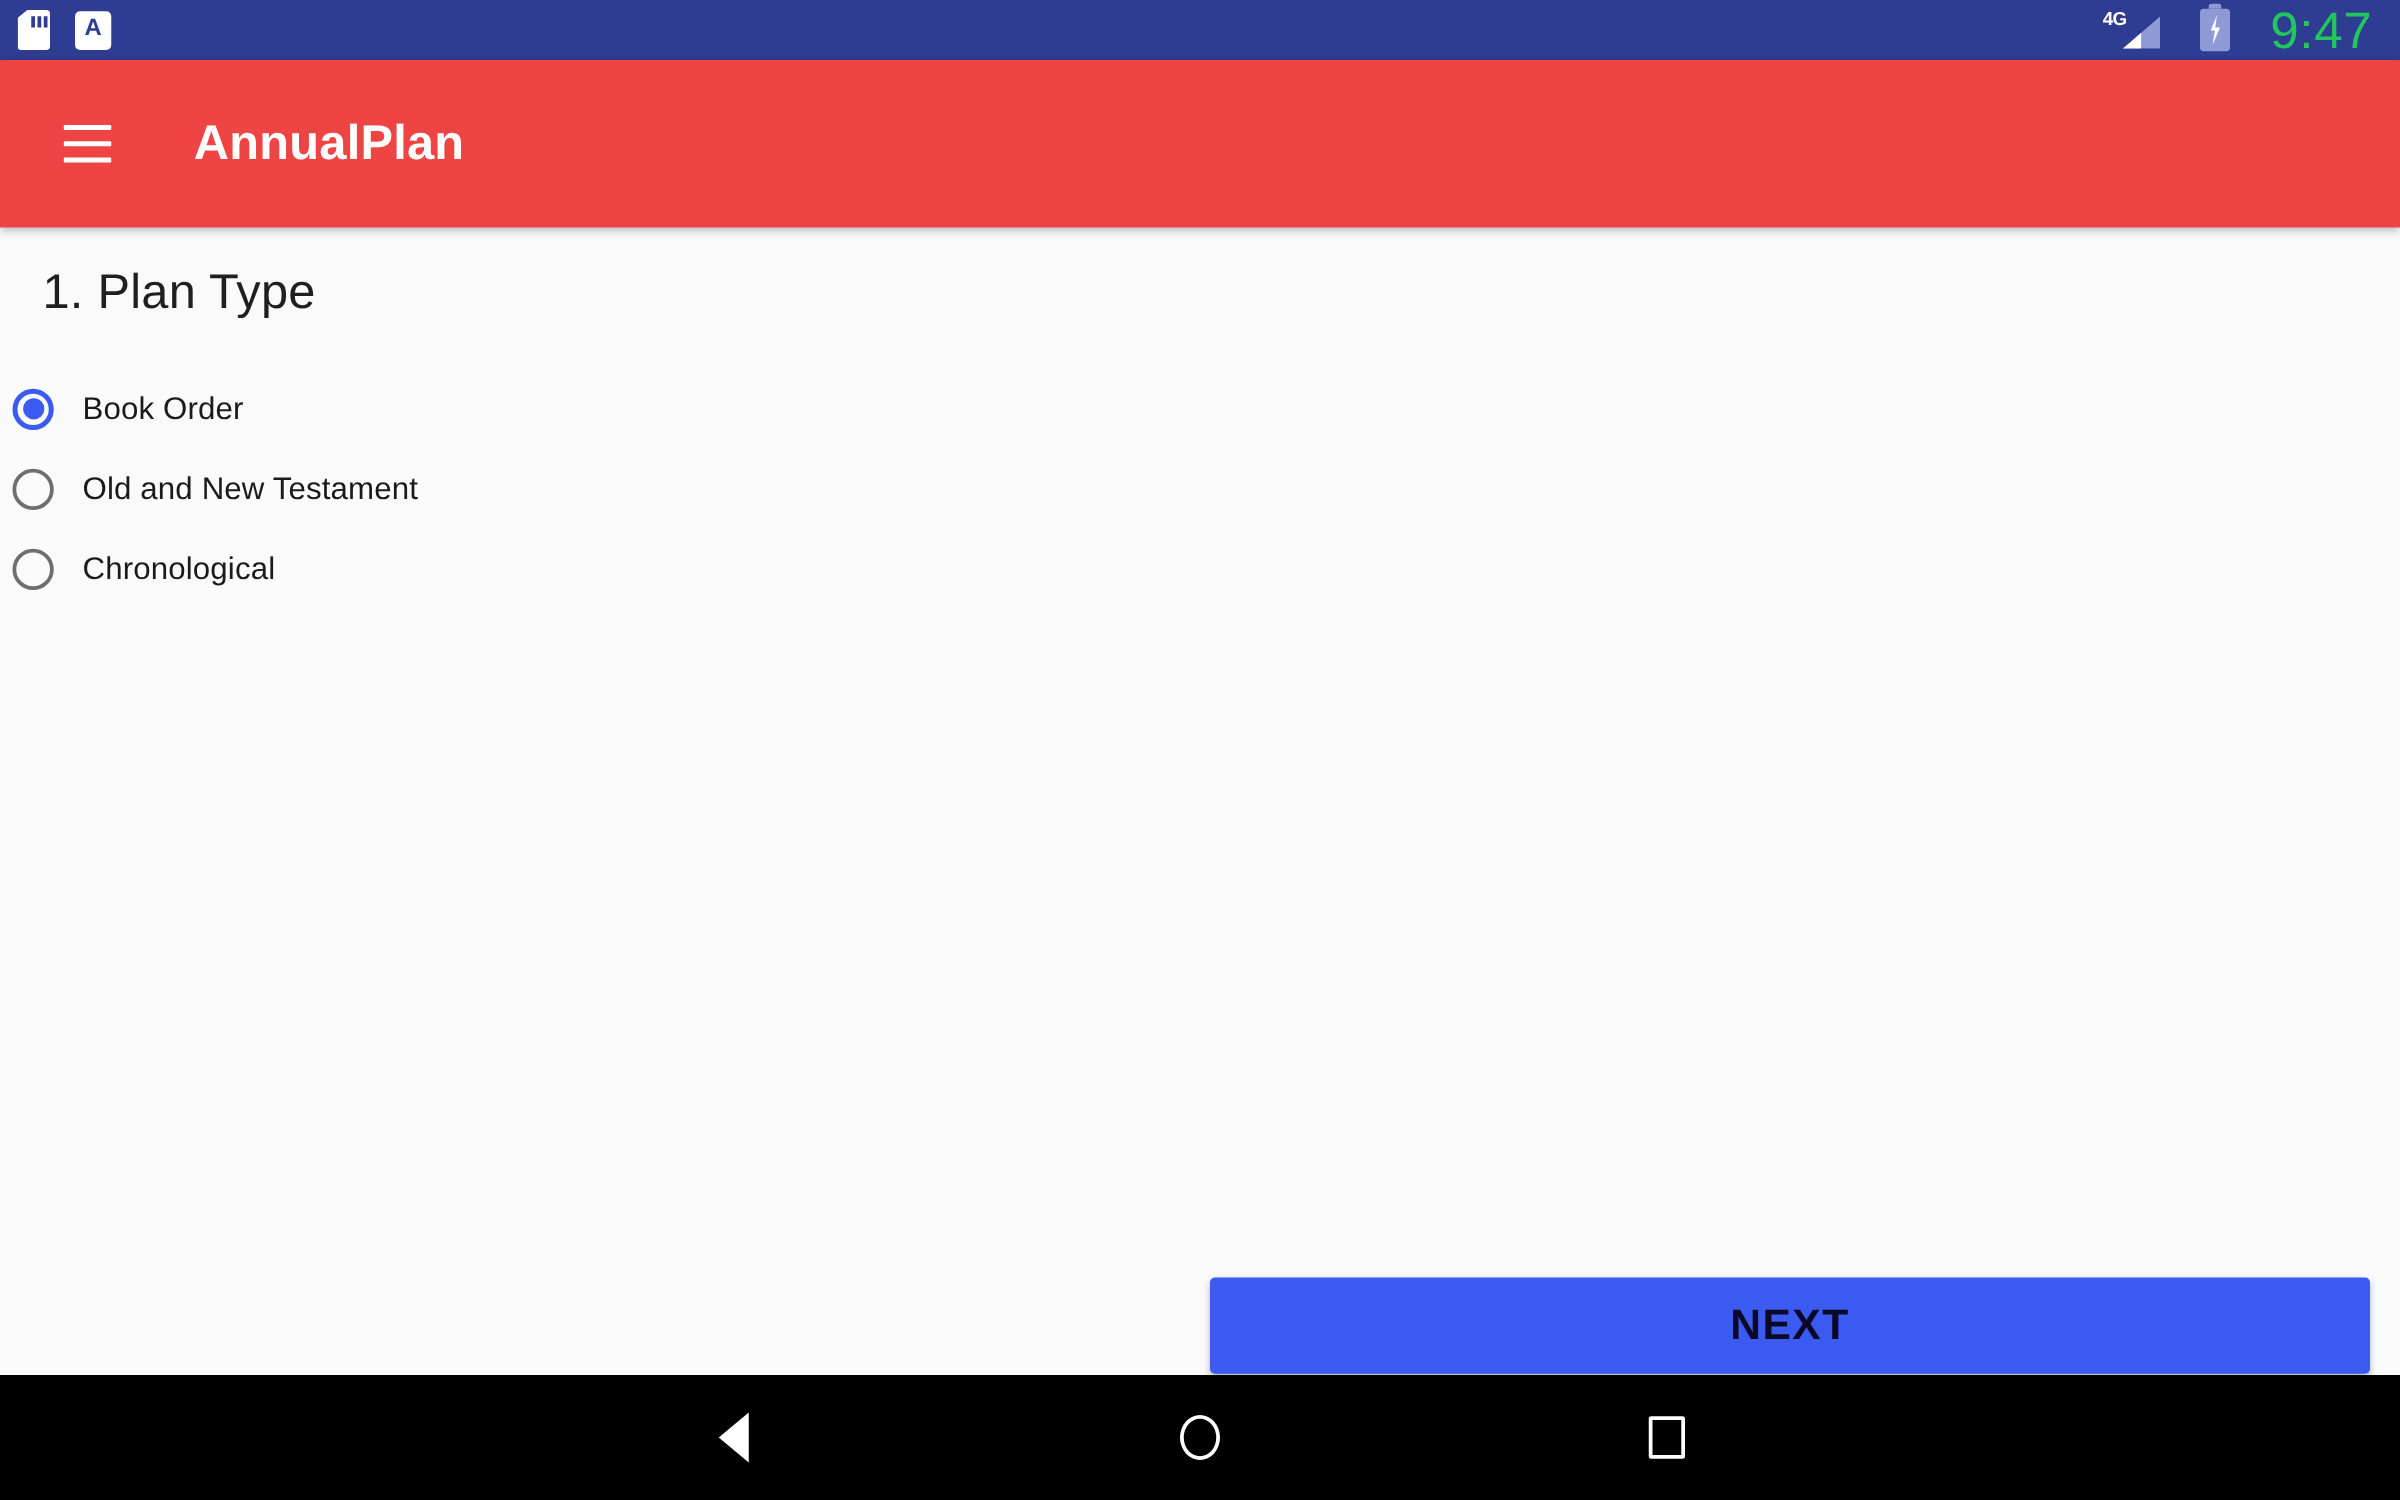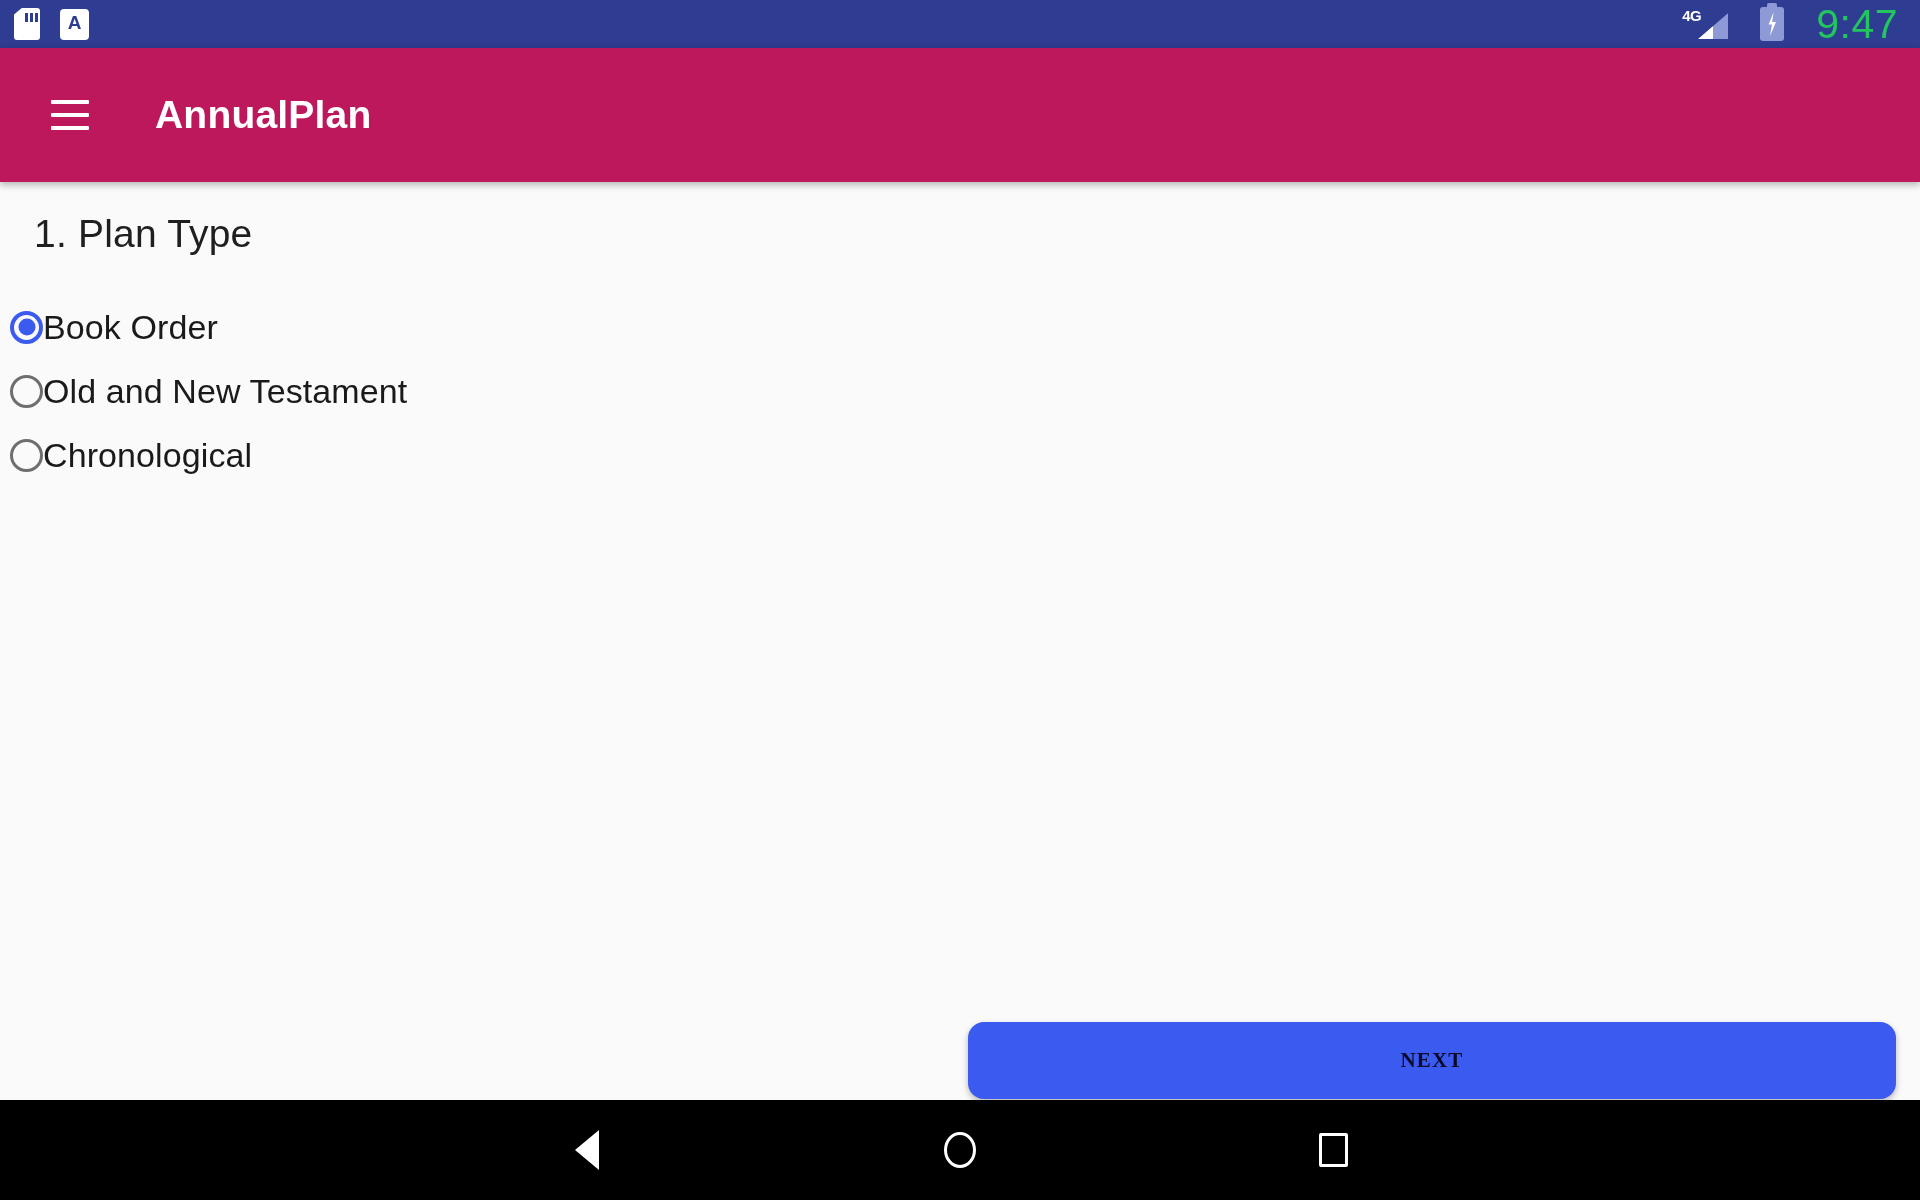--- a/index.html
+++ b/index.html
@@ -118,21 +118,21 @@
     letter-spacing: 0.5px;
     line-height: 1;
   }
 
   
   #app-bar {
     position: absolute;
     top: 48px; left: 0;
     width: 1920px;
     height: 134px;
-    background: #be185d;
+    background: #ef4444;
     display: flex;
     align-items: center;
     box-shadow: 0 3px 7px rgba(0,0,0,0.28);
     z-index: 3;
     text-align: right;
   }
   #menu-button {
     width: 96px;
     height: 96px;
     margin-left: 22px;
@@ -203,40 +203,41 @@
   .radio-row.selected .radio-mark::after {
     content: "";
     position: absolute;
     top: 50%; left: 50%;
     transform: translate(-50%, -50%);
     width: 17px; height: 17px;
     border-radius: 50%;
     background: #3B5AF0;
   }
   .radio-label {
-    font-size: 34px;
+    margin-left: 23px;
+    font-size: 25px;
     color: #1A1A1A;
     letter-spacing: 0.1px;
   }
 
   
   #next-button {
     position: absolute;
     left: 968px;
     top: 840px;
     width: 928px;
     height: 77px;
     background: #3B5AF0;
     border: none;
-    border-radius: 16px;
+    border-radius: 4px;
     color: #0A0A28;
-    font-size: 21px;
+    font-size: 34px;
     font-weight: bold;
     letter-spacing: 1.2px;
-    font-family: Liberation Serif, serif;
+    font-family: Liberation Sans, sans-serif;
     cursor: pointer;
     box-shadow: 0 3px 6px rgba(0,0,0,0.28);
   }
 
   
   #nav-bar {
     position: absolute;
     bottom: 0; left: 0;
     width: 1920px;
     height: 100px;

